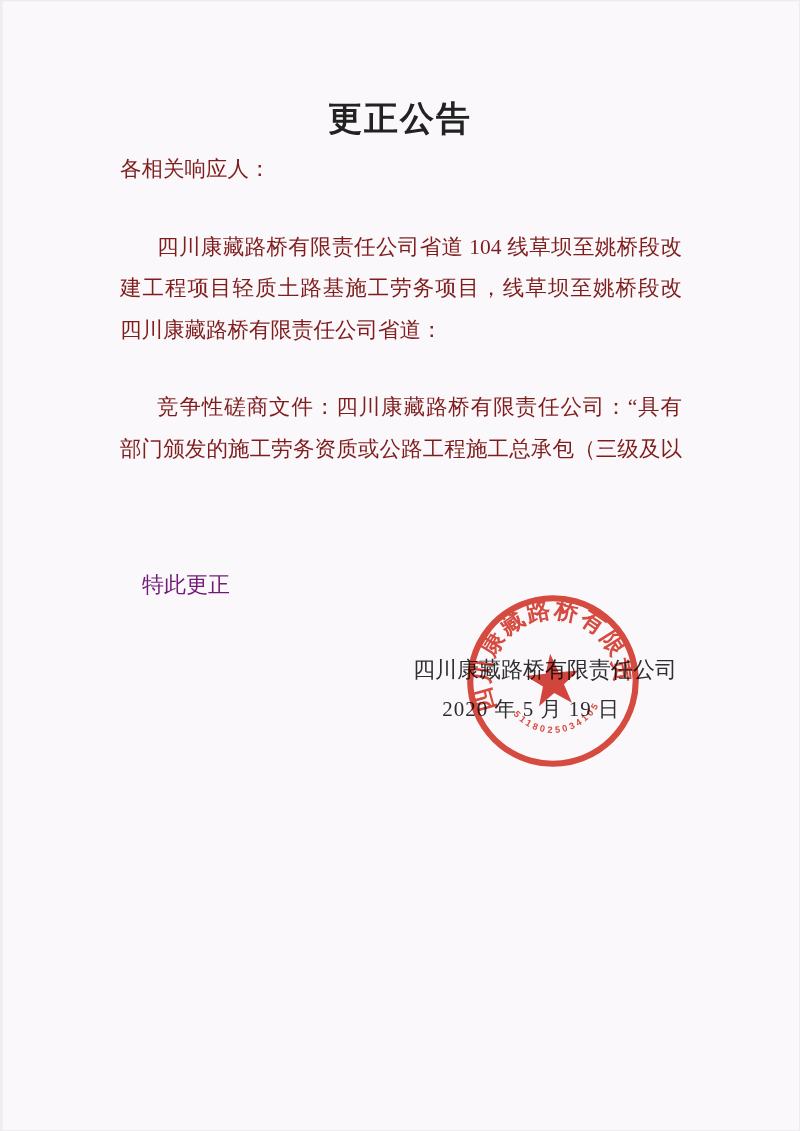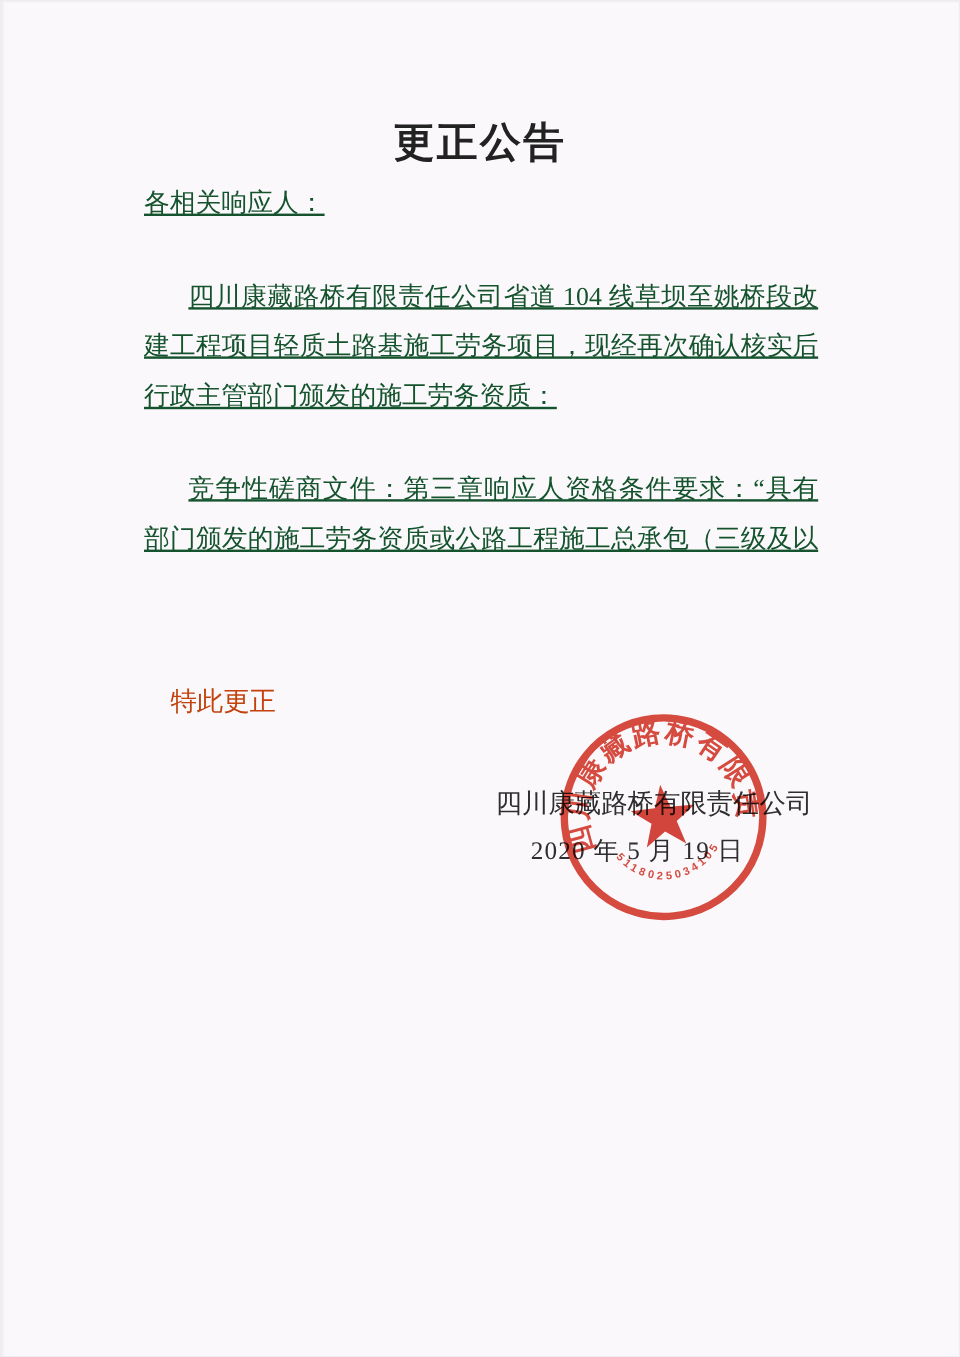--- a/index.html
+++ b/index.html
@@ -16,34 +16,33 @@
     box-shadow:inset 0 0 0 1px #efecef, inset 3px 0 0 #f2eef2, inset 0 2px 0 #f5f2f5;
   }
   .doc-title{
     position:absolute;top:96px;left:0;width:100%;
     margin:0;text-align:center;
     font-size:34px;font-weight:bold;color:#222;
     letter-spacing:2px;
   }
   .doc-body{
     position:absolute;top:149px;left:120px;width:562px;
-    color:#14532d;
-    text-decoration:underline;
+    color:#7f1d1d;
   }
   .t-line{
     height:41.5px;line-height:41.5px;
     font-size:21.5px;
     white-space:normal;overflow:hidden;
     text-align:left;
   }
   .t-line.fill{ text-align:justify; text-align-last:justify; }
   .t-line.indent{ padding-left:37px;margin-top:36px; }
   .closing{
     position:absolute;left:142px;top:564px;
-    height:41px;line-height:41px;font-size:22px;color:#c2410c;
+    height:41px;line-height:41px;font-size:22px;color:#701a75;
   }
   .sig-company{
     position:absolute;right:123px;top:650px;
     height:40px;line-height:40px;font-size:22px;color:#2e2e2e;
   }
   .sig-date{
     position:absolute;right:180px;top:689px;
     height:40px;line-height:40px;font-size:21px;color:#2e2e2e;
     letter-spacing:1px;
   }
@@ -60,23 +59,23 @@
 </head>
 <body>
 
 <div class="page">
 
   <h1 class="doc-title">更正公告</h1>
 
   <div class="doc-body" id="doc-body">
       <div class="t-line">各相关响应人：</div>
       <div class="t-line fill indent">四川康藏路桥有限责任公司省道 104 线草坝至姚桥段改</div>
-      <div class="t-line fill">建工程项目轻质土路基施工劳务项目，现经再次确认核实后</div>
-      <div class="t-line">行政主管部门颁发的施工劳务资质：</div>
-      <div class="t-line fill indent">竞争性磋商文件：第三章响应人资格条件要求：“具有</div>
+      <div class="t-line fill">建工程项目轻质土路基施工劳务项目，线草坝至姚桥段改</div>
+      <div class="t-line">四川康藏路桥有限责任公司省道：</div>
+      <div class="t-line fill indent">竞争性磋商文件：四川康藏路桥有限责任公司：“具有</div>
       <div class="t-line fill">部门颁发的施工劳务资质或公路工程施工总承包（三级及以</div>
     </div>
 
   <div class="closing">特此更正</div>
 
   <div class="sig-company">四川康藏路桥有限责任公司</div>
 
   <div class="sig-date">2020 年 5 月 19 日</div>
 
   <div class="seal">

